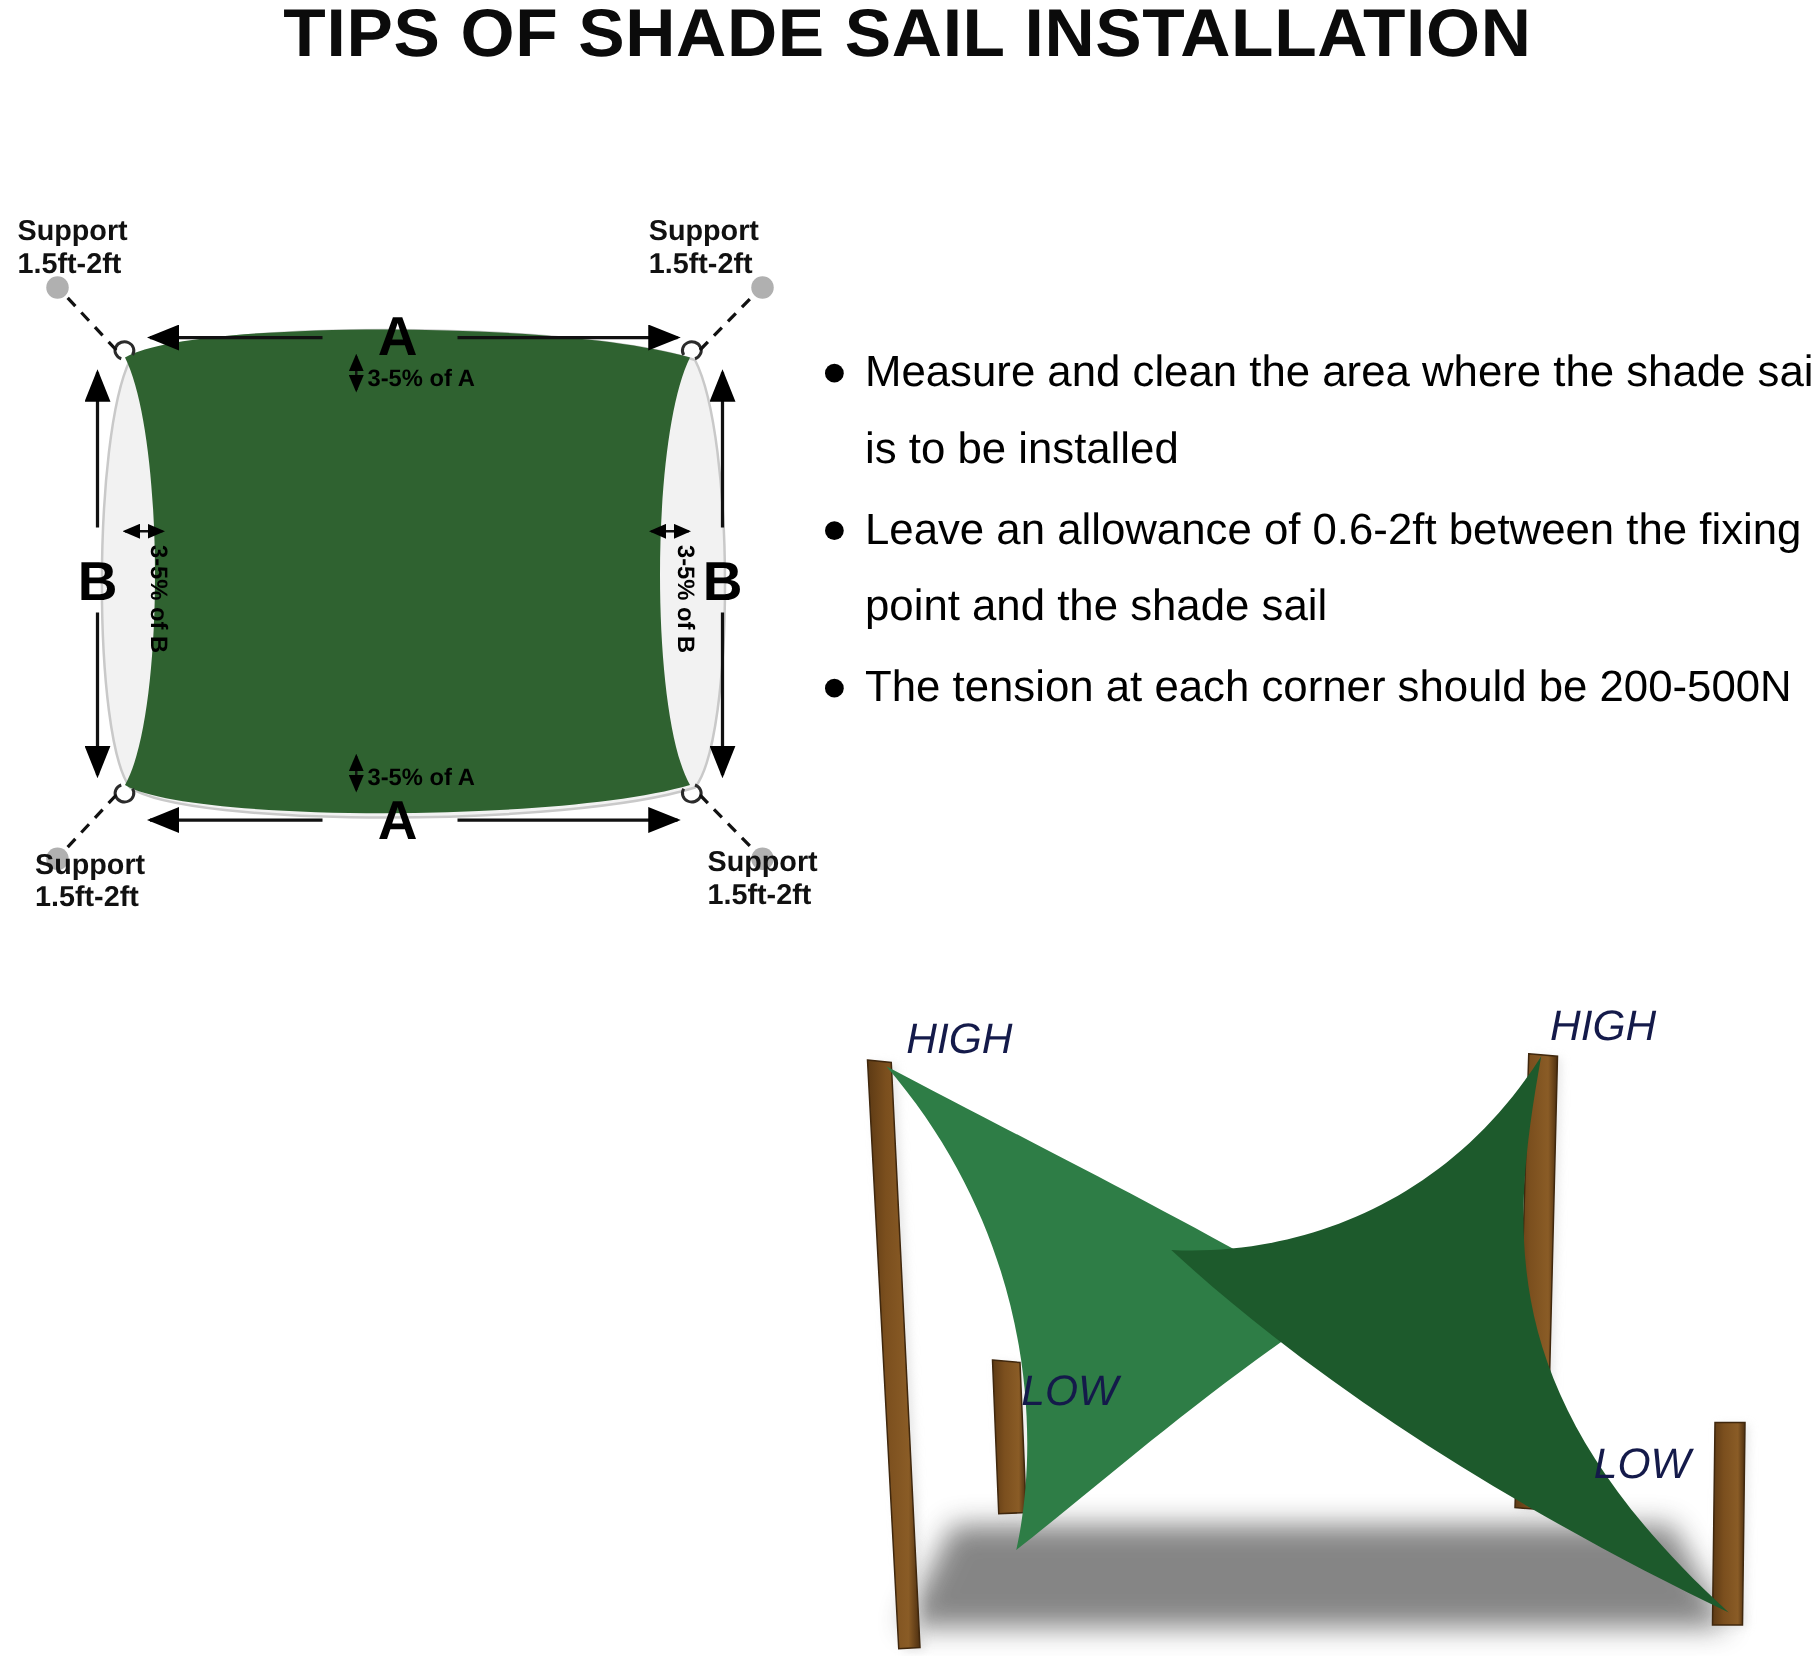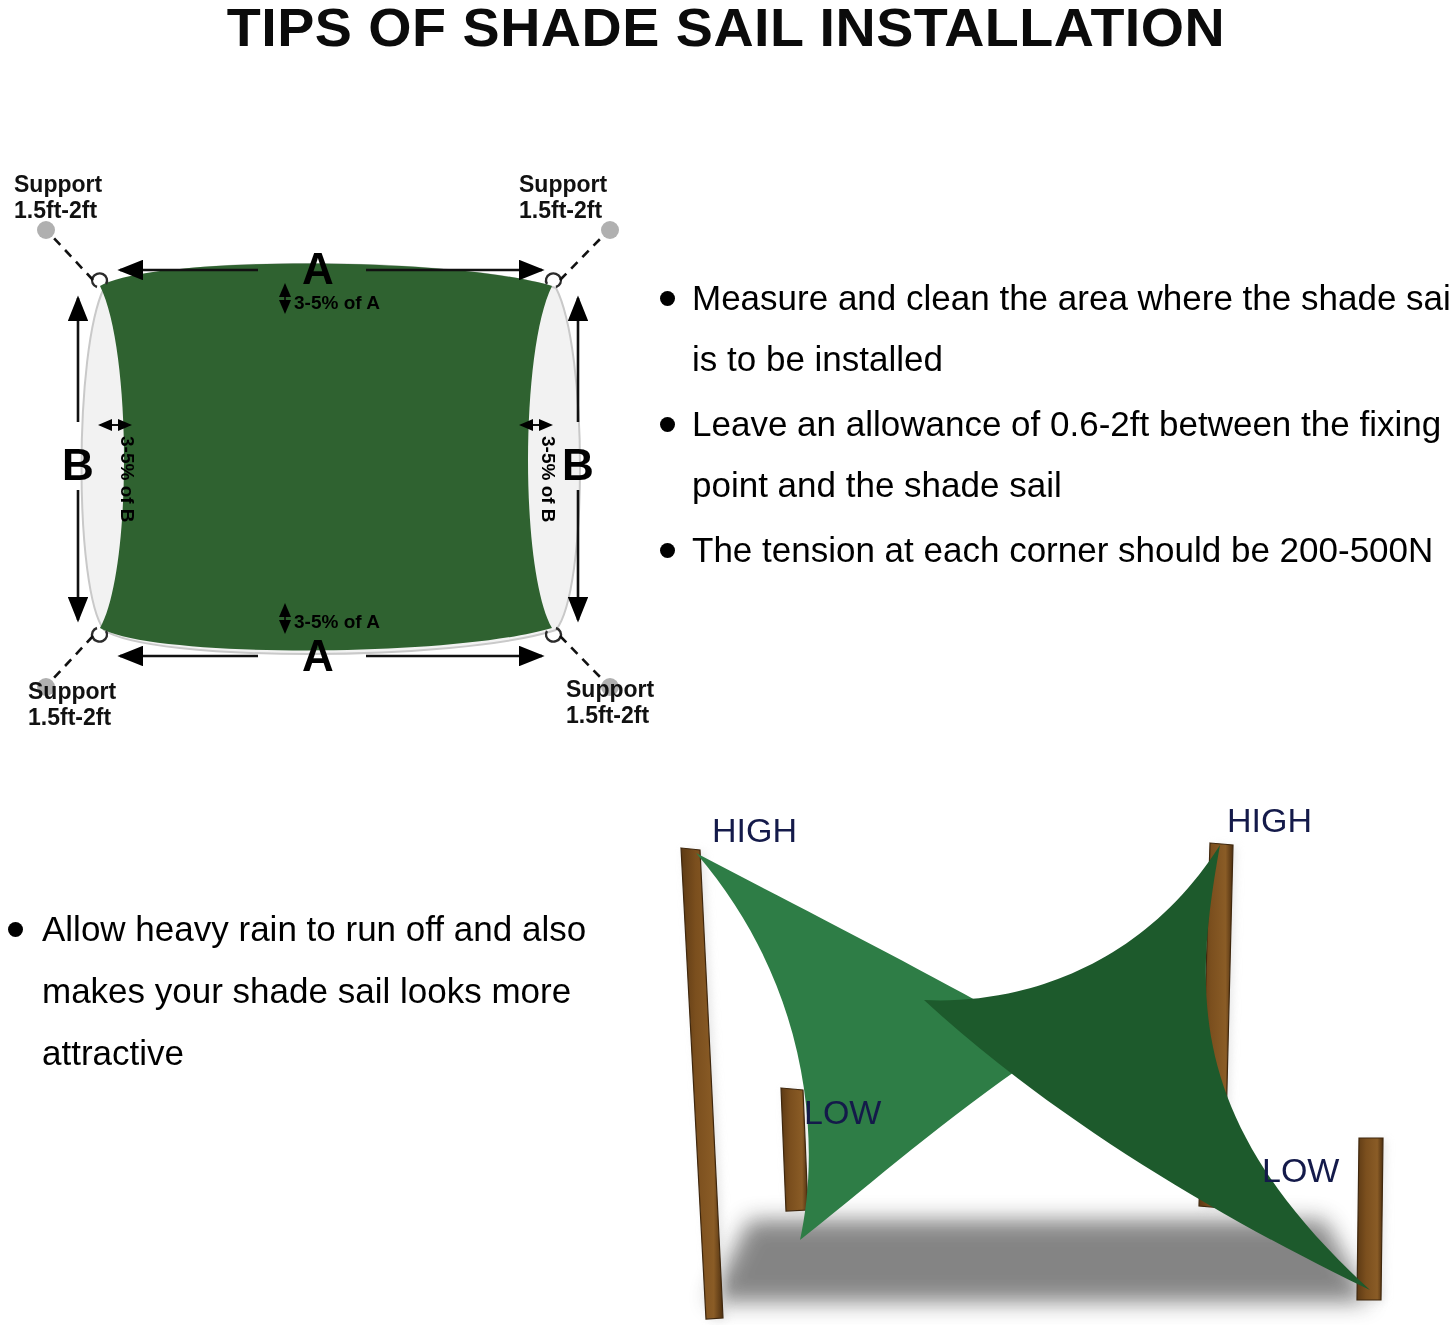--- a/index.html
+++ b/index.html
@@ -83,24 +83,25 @@
     font-size: 35px;
     line-height: 62px;
     font-weight: 400;
   }
   #tips-list-bottom .bullet-item::before { top: 24px; left: 8px; }
   #tips-list-bottom .bullet-item { padding-left: 42px; }
 
   
   #hyperbolic-illustration {
     position: absolute;
-    left: 624px;
+    left: 637px;
     top: 790px;
     width: 792px;
     height: 535px;
+    font-style: italic;
   }
   #hyperbolic-illustration svg { display: block; }
 </style>
 </head>
 <body>
 
 <div id="page-title">TIPS OF SHADE SAIL INSTALLATION</div>
 
 <div id="sail-dimension-diagram">
   <svg width="660" height="580" viewBox="0 0 660 580" xmlns="http://www.w3.org/2000/svg">
@@ -219,23 +220,20 @@
   </li>
   <li class="bullet-item">
     <span>Leave an allowance of 0.6-2ft between the fixing point and the shade sail</span>
   </li>
   <li class="bullet-item">
     <span>The tension at each corner should be 200-500N</span>
   </li>
 </ul>
 
 <ul class="bullet-list" id="tips-list-bottom">
-  <li class="bullet-item">
-    <span>Allow heavy rain to run off and also makes your shade sail looks more attractive</span>
-  </li>
 </ul>
 
 <div id="hyperbolic-illustration">
   <svg width="792" height="535" viewBox="0 0 792 535" xmlns="http://www.w3.org/2000/svg">
     <defs>
       <filter id="groundBlur" x="-25%" y="-60%" width="150%" height="240%">
         <feGaussianBlur stdDeviation="11"></feGaussianBlur>
       </filter>
       <filter id="postShadow" x="-60%" y="-15%" width="260%" height="140%">
         <feGaussianBlur stdDeviation="4"></feGaussianBlur>

